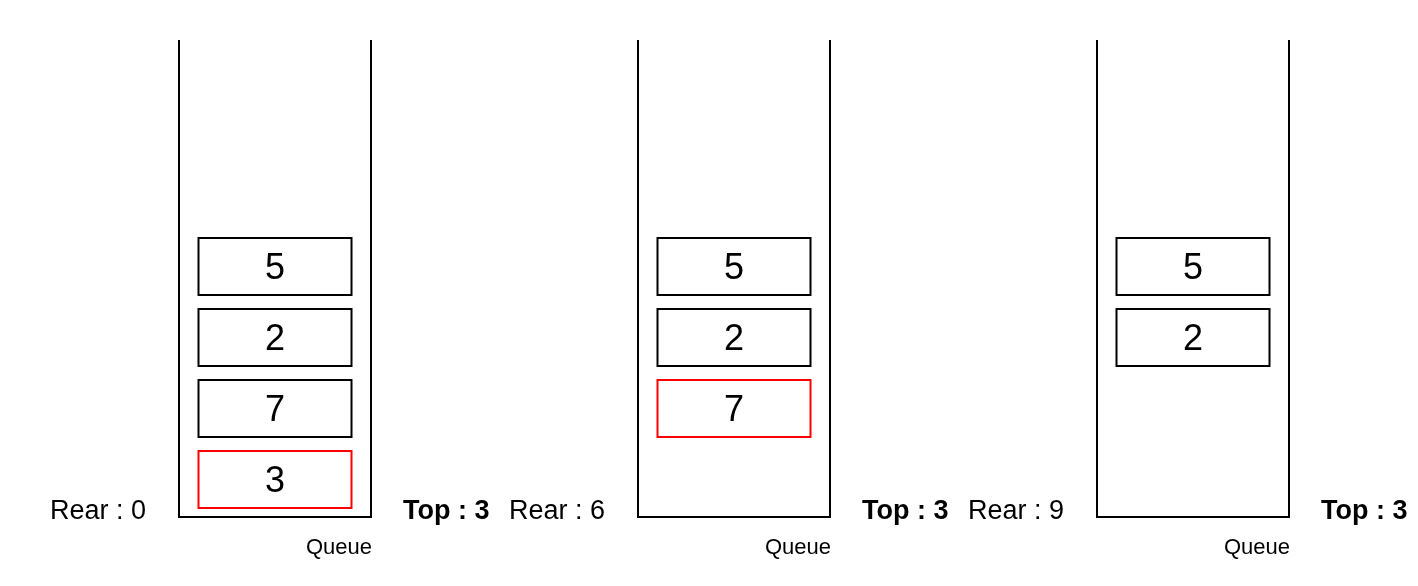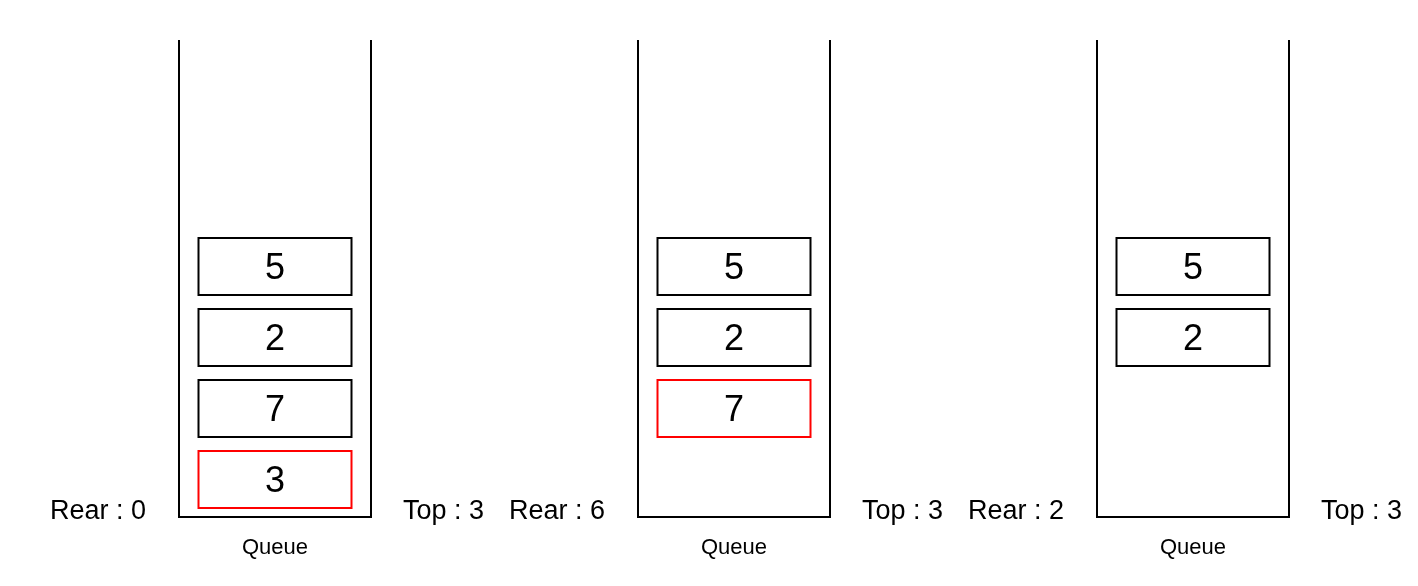--- a/index.html
+++ b/index.html
@@ -51,27 +51,27 @@
   .cell.slot3 { top: 410px; }
   .side-label {
     position: absolute;
     top: 454px;
     white-space: nowrap;
     font-size: 27px;
     line-height: 32px;
     text-align: center;
   }
   .side-label.rear { right: calc(100% + 32px); }
-  .side-label.top  { left: calc(100% + 31px); }
+  .side-label.top  { left: calc(100% + 31px); font-weight: bold; }
   .caption {
     position: absolute;
     top: 494px;
     left: 0;
     right: 0;
-    text-align: center;
+    text-align: right;
     font-size: 22px;
     line-height: 26px;
   }
 </style>
 </head>
 <body>
 
 <div class="canvas" id="canvas">
   <section class="diagram d0">
     <div class="walls">
@@ -94,17 +94,17 @@
     <div class="side-label rear">Rear : 6</div>
     <div class="side-label top">Top : 3</div>
     <div class="caption">Queue</div>
   </section>
 
   <section class="diagram d2">
     <div class="walls">
         <div class="cell slot0">5</div>
         <div class="cell slot1">2</div>
       </div>
-    <div class="side-label rear">Rear : 2</div>
+    <div class="side-label rear">Rear : 9</div>
     <div class="side-label top">Top : 3</div>
     <div class="caption">Queue</div>
   </section>
 </div>
 
 </body></html>

